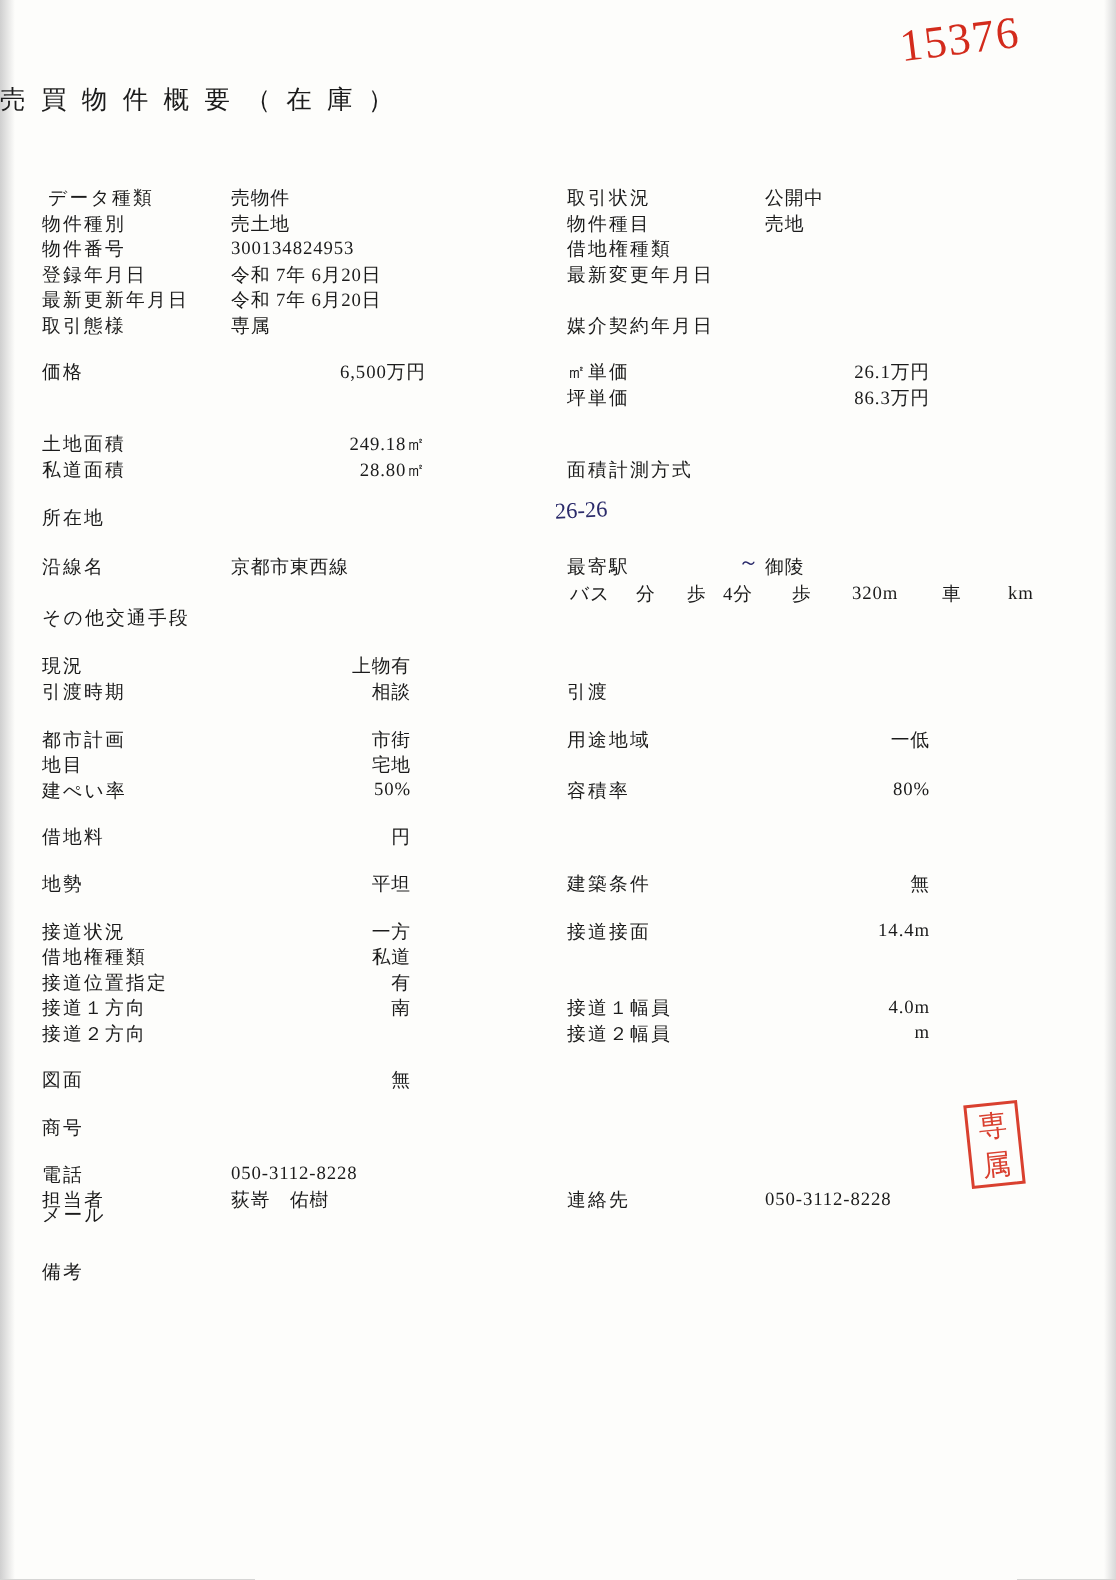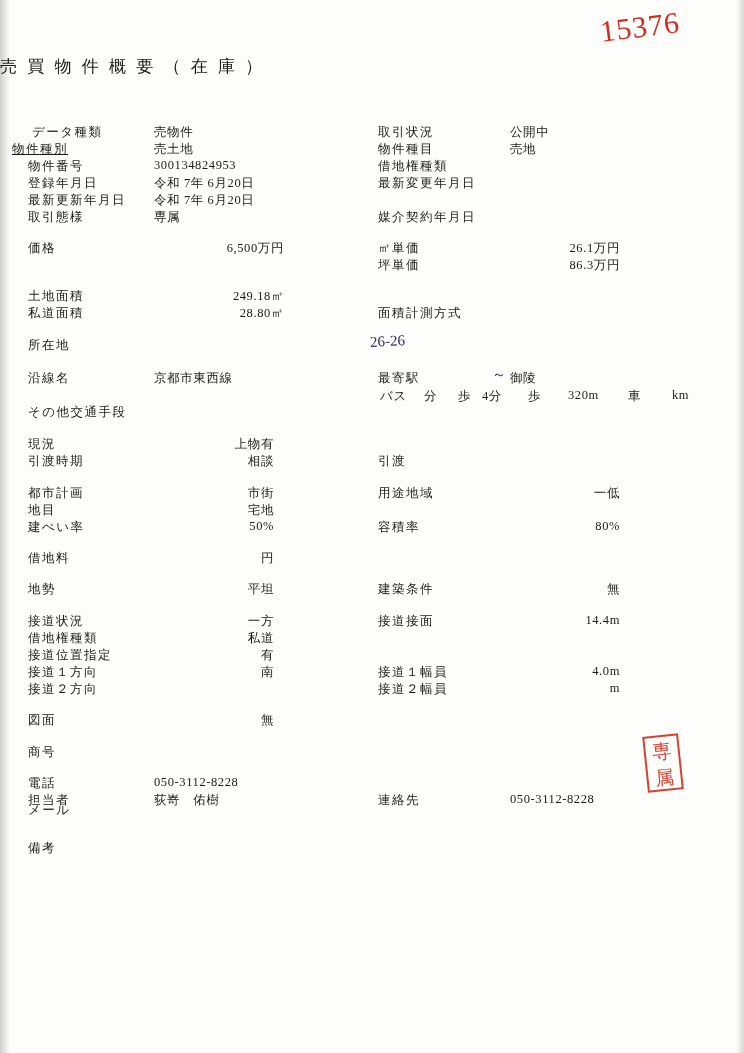--- a/index.html
+++ b/index.html
@@ -115,21 +115,21 @@
 
     <div class="stamp-number">15376</div>
 
     <div class="title">売 買 物 件 概 要 （ 在 庫 ）</div>
 
     <div class="lbl" style="left:32px; top:124px;">データ種類</div>
     <div class="val" style="left:154px; top:124px;">売物件</div>
     <div class="lbl" style="left:378px; top:124px;">取引状況</div>
     <div class="val" style="left:510px; top:124px;">公開中</div>
 
-    <div class="lbl" style="left:12px; top:141px;text-decoration:underline;">物件種別</div>
+    <div class="lbl" style="left:28px; top:141px;">物件種別</div>
     <div class="val" style="left:154px; top:141px;">売土地</div>
     <div class="lbl" style="left:378px; top:141px;">物件種目</div>
     <div class="val" style="left:510px; top:141px;">売地</div>
 
     <div class="lbl" style="left:28px; top:158px;">物件番号</div>
     <div class="val" style="left:154px; top:158px;">300134824953</div>
     <div class="lbl" style="left:378px; top:158px;">借地権種類</div>
     <div class="val" style="left:510px; top:158px;"></div>
 
     <div class="lbl" style="left:28px; top:175px;">登録年月日</div>

